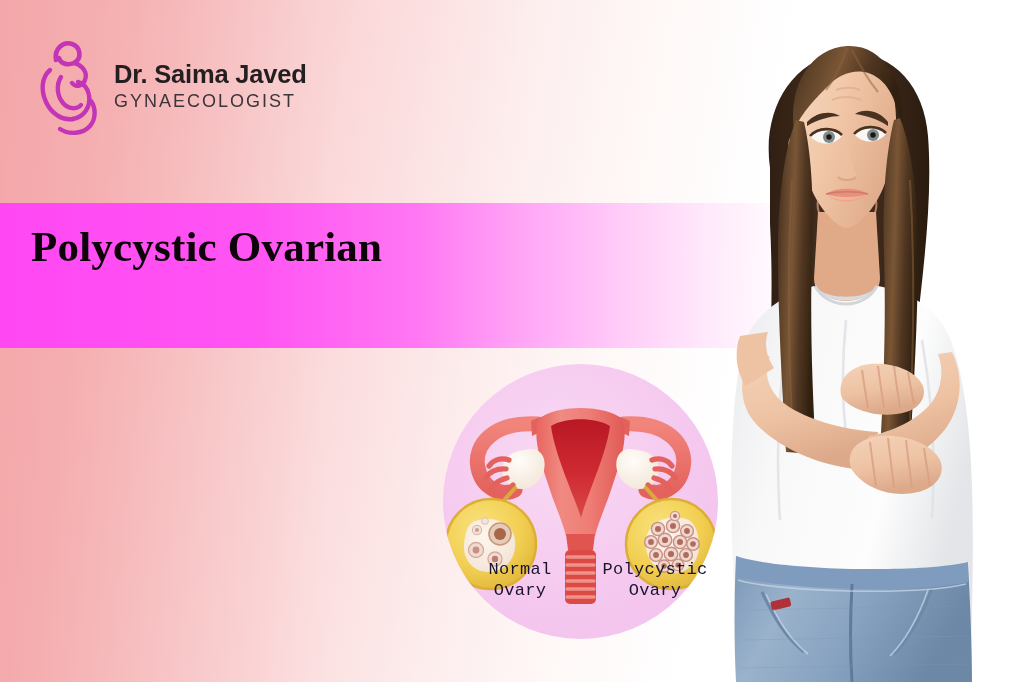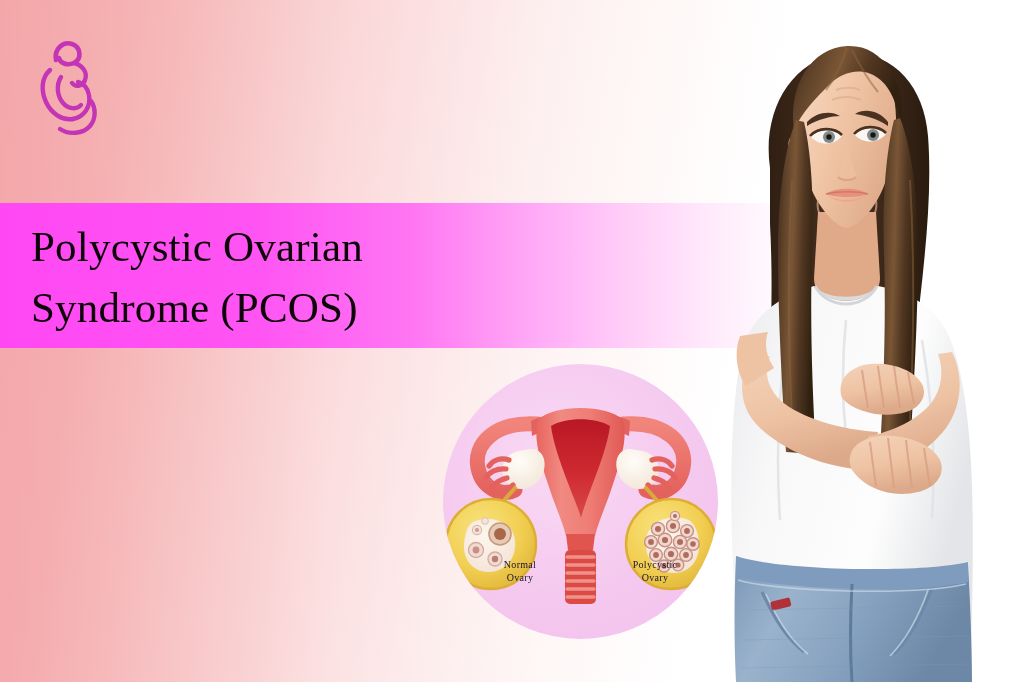--- a/index.html
+++ b/index.html
@@ -76,42 +76,42 @@
         #ffcdf8 78%,
         #ffe8fb 88%,
         rgba(255,255,255,0) 99%);
   }
   #title-text {
     position:absolute;
     left:31px; top:216px;
     width:640px;
     font-family:"Liberation Serif", serif;
     font-size:43px;
-    font-weight:normal;
+    font-weight:bold;
     line-height:1.42;
     color:#0c0409;
     letter-spacing:0.2px;
   }
   #title-text .ln { display:block; white-space:nowrap; }
 
   
   #anatomy {
     position:absolute;
     left:443px; top:364px;
     width:275px; height:275px;
     border-radius:50%;
     background:radial-gradient(circle at 42% 36%, #f9d9f4 0%, #f5c9ef 56%, #f2bfec 100%);
     overflow:hidden;
   }
   #anatomy svg { display:block; width:275px; height:275px; }
 
   .ana-label {
     position:absolute;
-    font-family:Liberation Serif, serif;
-    font-size:10px;
+    font-family:Liberation Mono, monospace;
+    font-size:17px;
     line-height:1.26;
     color:#181430;
     text-align:center;
     letter-spacing:0.3px;
   }
   #label-normal { left:455px; top:559px; width:130px; }
   #label-poly   { left:585px; top:559px; width:140px;text-align:center; }
   .ana-label .ln { display:block; }
 
   
@@ -150,26 +150,29 @@
           <path d="M16 37 C7 45 7 58 12 69 C17 80 28 88 39 86"></path>
 
           <path d="M39 86 C50 84 57 74 55 62 C54 55 49 50 44 49"></path>
 
           <path d="M26 96 C35 102 49 101 56 93 C62 86 62 75 57 68"></path>
 
           <path d="M27 44 C22 52 23 63 29 70 C34 76 43 77 47 72"></path>
         </g>
       </svg>
     </div>
+    <div id="logo-text">
+      <div id="brand-name">Dr. Saima Javed</div>
+      <div id="brand-sub">GYNAECOLOGIST</div>
+    </div>
   </div>
 
   <div id="title-band"></div>
   <div id="title-text">
     <span class="ln">Polycystic Ovarian</span>
-    <span class="ln">Syndrome (PCOS)</span>
   </div>
 
   <div id="anatomy">
     <svg viewBox="0 0 275 275" xmlns="http://www.w3.org/2000/svg">
       <defs>
         <linearGradient id="utBody" x1="0" y1="0" x2="1" y2="0">
           <stop offset="0" stop-color="#e8655f"></stop>
           <stop offset="0.28" stop-color="#f08a82"></stop>
           <stop offset="0.6" stop-color="#ef7d76"></stop>
           <stop offset="1" stop-color="#e05a55"></stop>

